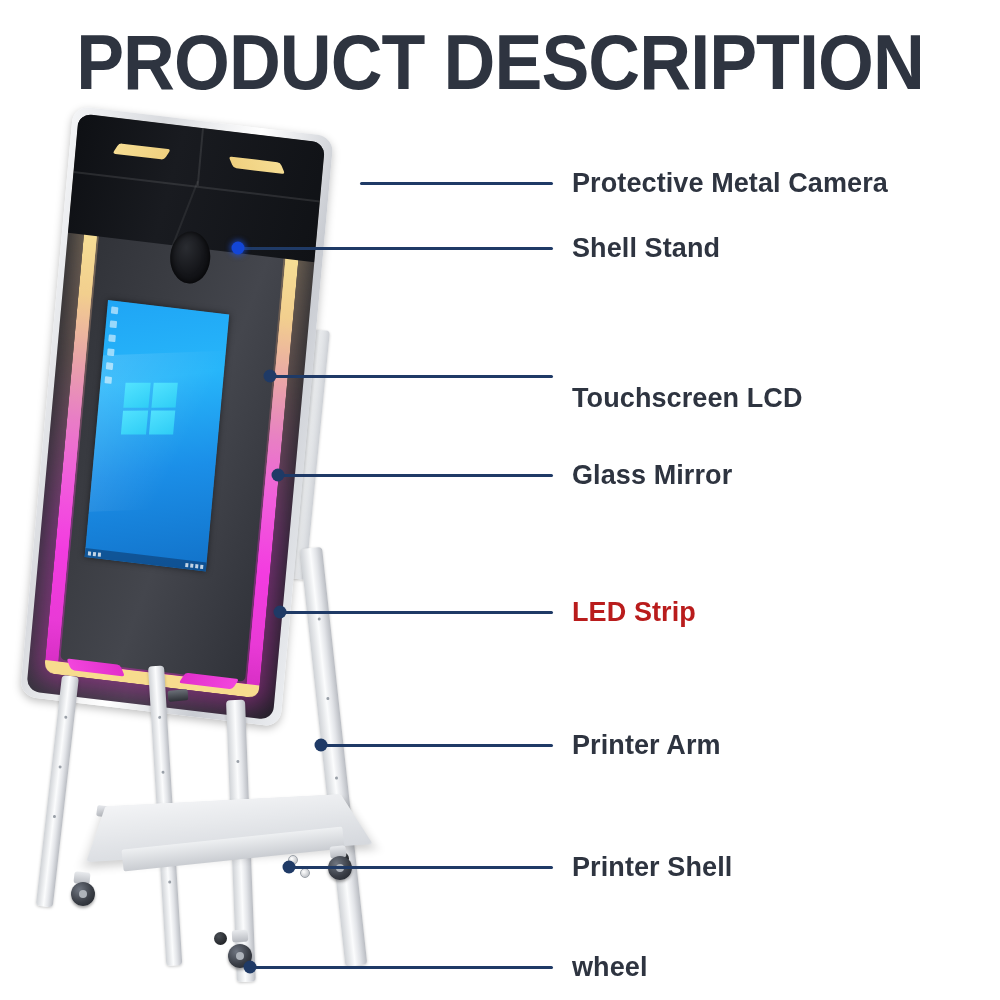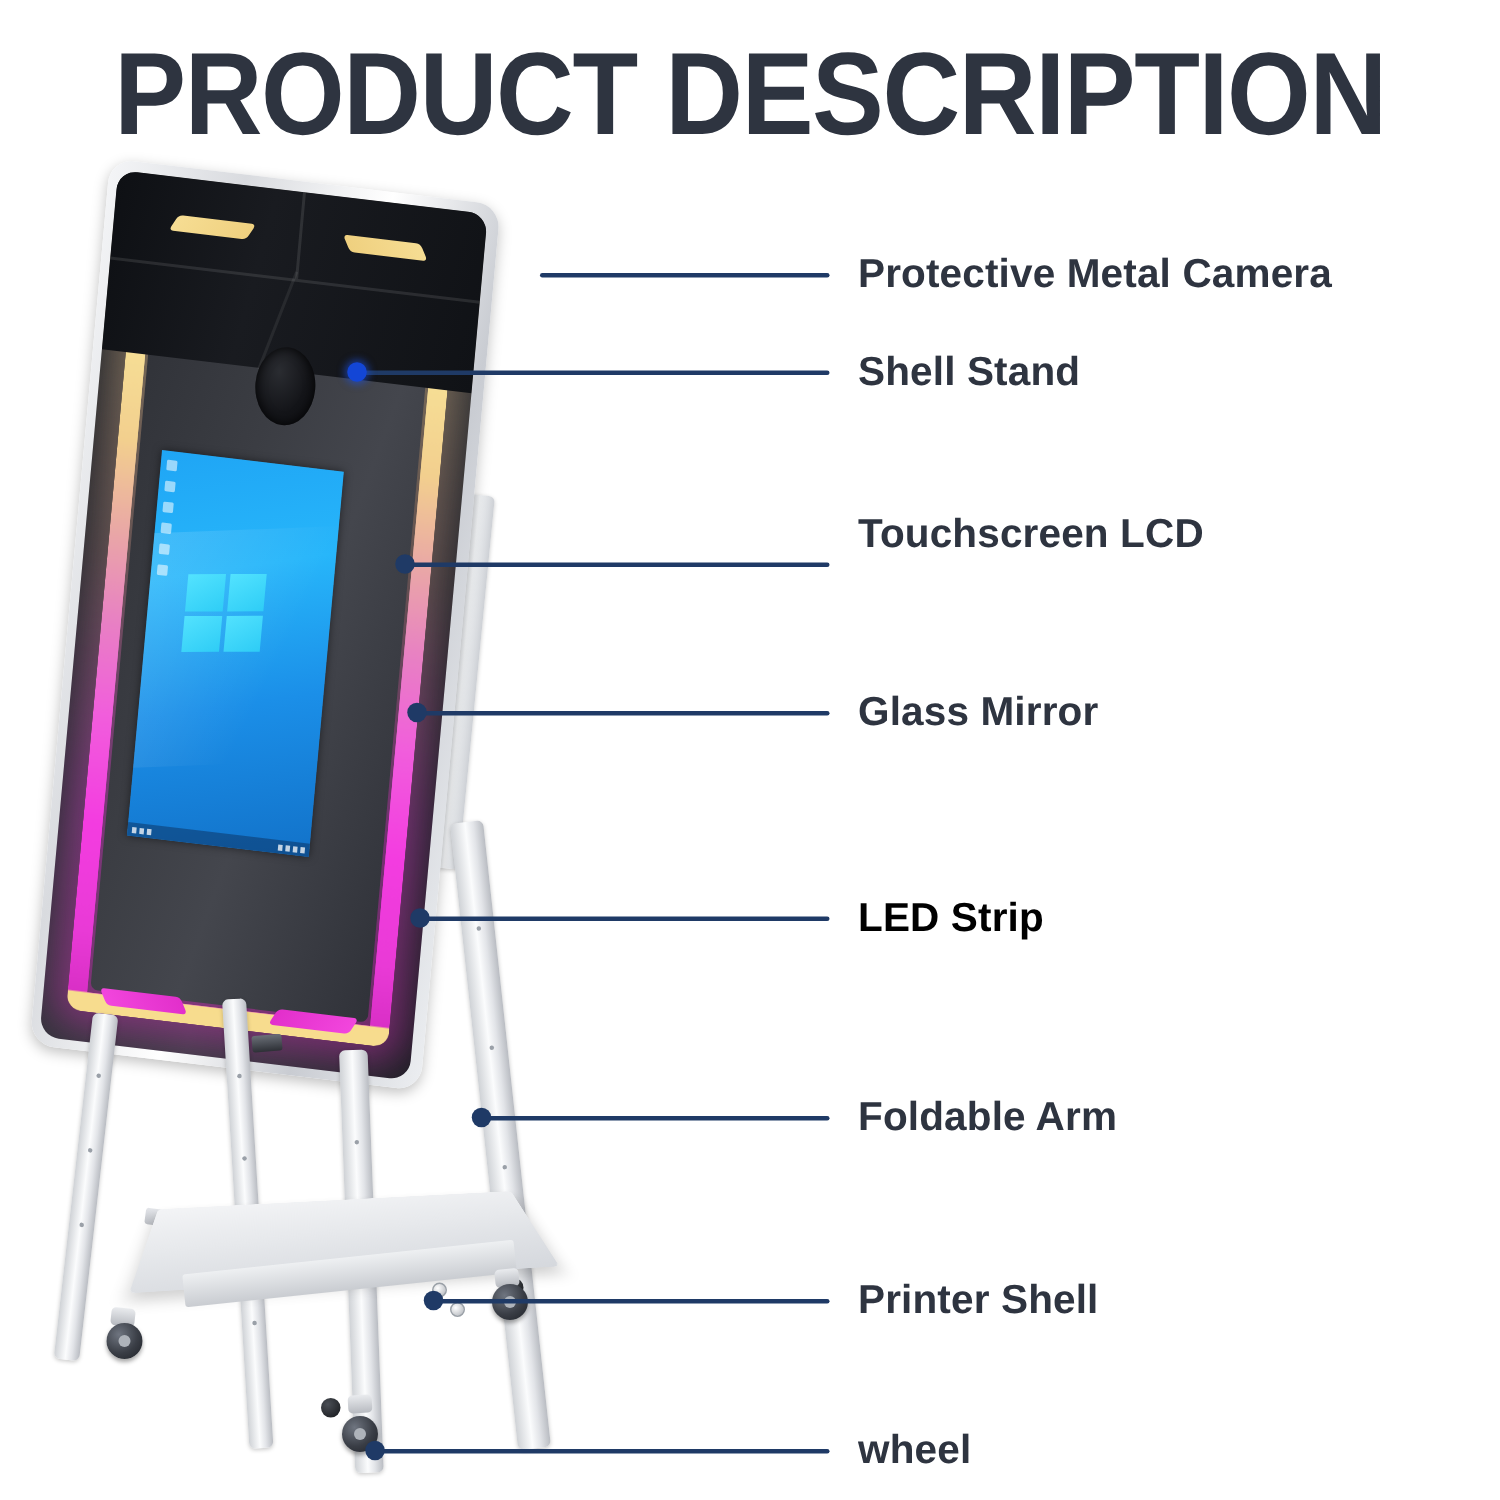--- a/index.html
+++ b/index.html
@@ -340,36 +340,36 @@
         <div class="lbl" style="left: 572px; top: 183px; color: rgb(46, 52, 64);">Protective Metal Camera</div>
       </div>
       <div class="callout">
         <div class="leader" style="left: 238px; top: 246.5px; width: 315px; background: rgb(31, 58, 102);"></div>
         <div class="dot bright" style="left: 238px; top: 248px;"></div>
         <div class="lbl" style="left: 572px; top: 248px; color: rgb(46, 52, 64);">Shell Stand</div>
       </div>
       <div class="callout">
         <div class="leader" style="left: 270px; top: 374.5px; width: 283px; background: rgb(31, 58, 102);"></div>
         <div class="dot" style="left: 270px; top: 376px;"></div>
-        <div class="lbl" style="left: 572px; top: 356px; color: rgb(46, 52, 64);">Touchscreen LCD</div>
+        <div class="lbl" style="left: 572px; top: 398px; color: rgb(46, 52, 64);">Touchscreen LCD</div>
       </div>
       <div class="callout">
         <div class="leader" style="left: 278px; top: 473.5px; width: 275px; background: rgb(31, 58, 102);"></div>
         <div class="dot" style="left: 278px; top: 475px;"></div>
         <div class="lbl" style="left: 572px; top: 475px; color: rgb(46, 52, 64);">Glass Mirror</div>
       </div>
       <div class="callout">
         <div class="leader" style="left: 280px; top: 610.5px; width: 273px; background: rgb(31, 58, 102);"></div>
         <div class="dot" style="left: 280px; top: 612px;"></div>
-        <div class="lbl" style="left: 572px; top: 612px; color: #000000;">LED Strip</div>
+        <div class="lbl" style="left: 572px; top: 612px; color: #b91c1c;">LED Strip</div>
       </div>
       <div class="callout">
         <div class="leader" style="left: 321px; top: 743.5px; width: 232px; background: rgb(31, 58, 102);"></div>
         <div class="dot" style="left: 321px; top: 745px;"></div>
-        <div class="lbl" style="left: 572px; top: 745px; color: rgb(46, 52, 64);">Foldable Arm</div>
+        <div class="lbl" style="left: 572px; top: 745px; color: rgb(46, 52, 64);">Printer Arm</div>
       </div>
       <div class="callout">
         <div class="leader" style="left: 289px; top: 865.5px; width: 264px; background: rgb(31, 58, 102);"></div>
         <div class="dot" style="left: 289px; top: 867px;"></div>
         <div class="lbl" style="left: 572px; top: 867px; color: rgb(46, 52, 64);">Printer Shell</div>
       </div>
       <div class="callout">
         <div class="leader" style="left: 250px; top: 965.5px; width: 303px; background: rgb(31, 58, 102);"></div>
         <div class="dot" style="left: 250px; top: 967px;"></div>
         <div class="lbl" style="left: 572px; top: 967px; color: rgb(46, 52, 64);">wheel</div>

